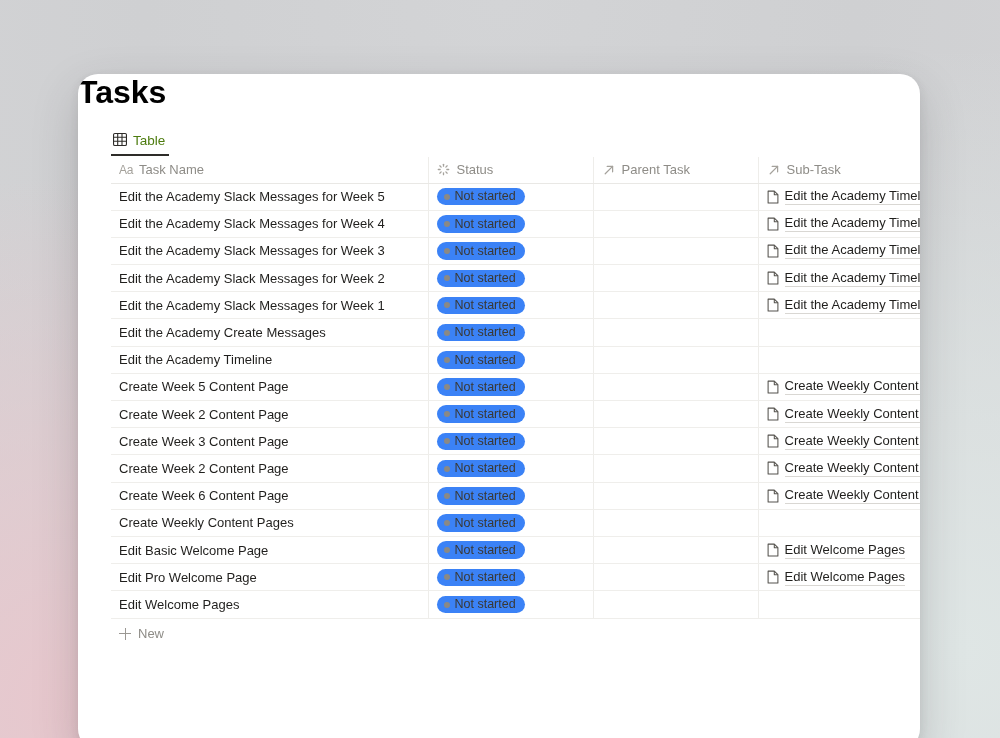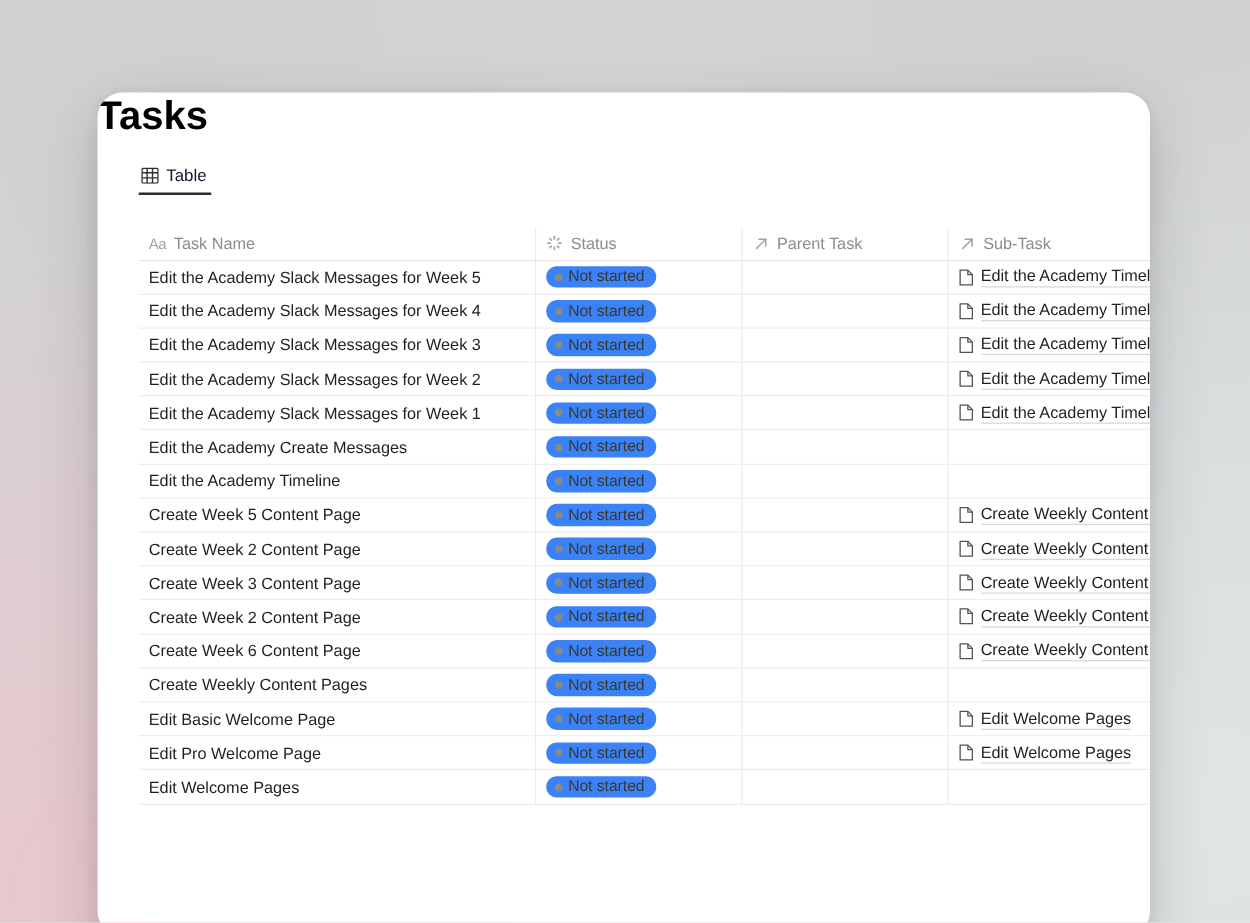--- a/index.html
+++ b/index.html
@@ -41,38 +41,37 @@
 
   
   .view-tabs {
     margin: 17px 0 0 33px;
     display: flex;
     align-items: flex-end;
     height: 28px;
   }
   .view-tab {
     display: flex;
-    align-items: center;
     gap: 6px;
     font-size: 13.5px;
-    color: #0f172a;
+    color: #4d7c0f;
     padding: 0 4px 6px 2px;
     border-bottom: 2px solid #2e2c29;
     cursor: pointer;
   }
   .tab-grid-icon {
     width: 14px; height: 13px;
     display: inline-block;
     position: relative;
   }
   .tab-grid-icon svg { display:block; }
 
   
   .table-wrap {
-    margin-top: 26px;
+    margin-top: 1px;
     width: 100%;
     overflow: hidden;
   }
   table.db-table {
     border-collapse: collapse;
     table-layout: fixed;
     width: 930px;           
     margin-left: 33px;
   }
   table.db-table col.c-name   { width: 317px; }
@@ -533,15 +532,19 @@
                   <span class="status-dot"></span>
                   <span>Not started</span>
                 </span></td>
               <td></td>
               <td></td>
             </tr>
           </tbody>
       </table>
     </div>
 
+    <div class="new-row">
+      <span class="plus-icon"></span>
+      <span>New</span>
+    </div>
 
   </div>
 </div>
 
 </body></html>

